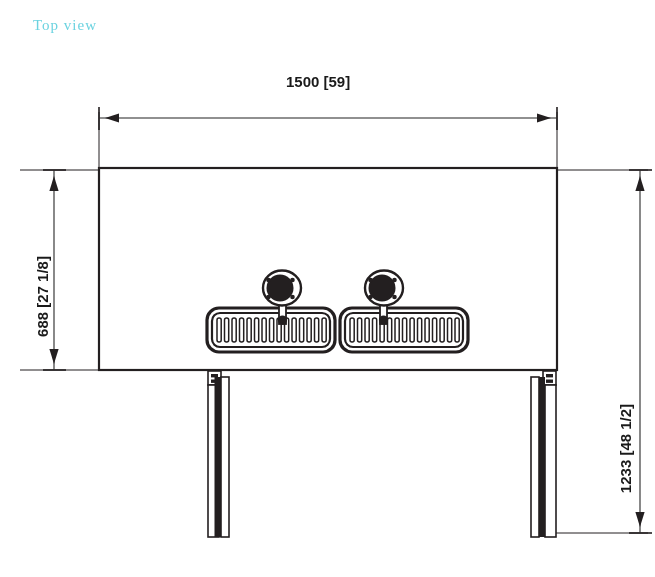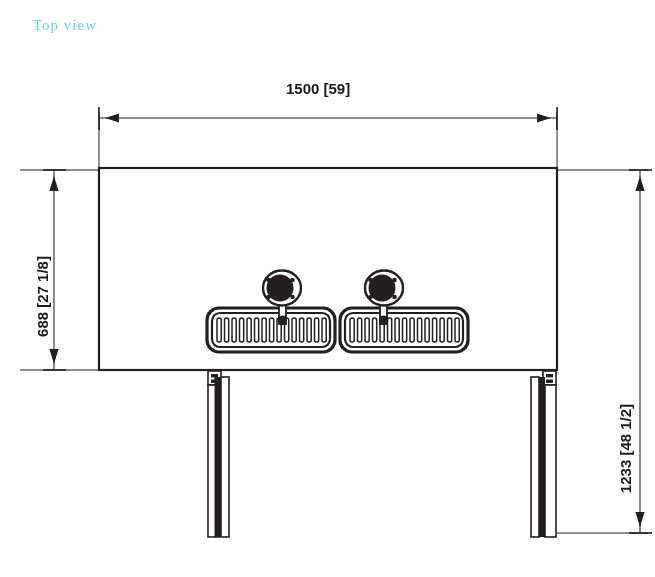--- a/index.html
+++ b/index.html
@@ -21,21 +21,21 @@
     white-space:nowrap;
   }
   .dim-label{
     position:absolute;
     font-family:"Liberation Sans", sans-serif;
     font-weight:bold;
     font-size:15px;
     color:#1a1a1a;
     white-space:nowrap;
   }
-  #dim-top-label{left:286px; top:80px;}
+  #dim-top-label{left:286px; top:73px;}
   #dim-left-label{
     left:-18px; top:288px;
     width:120px; text-align:center;
     transform:rotate(-90deg);
     transform-origin:center center;
   }
   #dim-right-label{
     left:555px; top:440px;
     width:140px; text-align:center;
     transform:rotate(-90deg);

